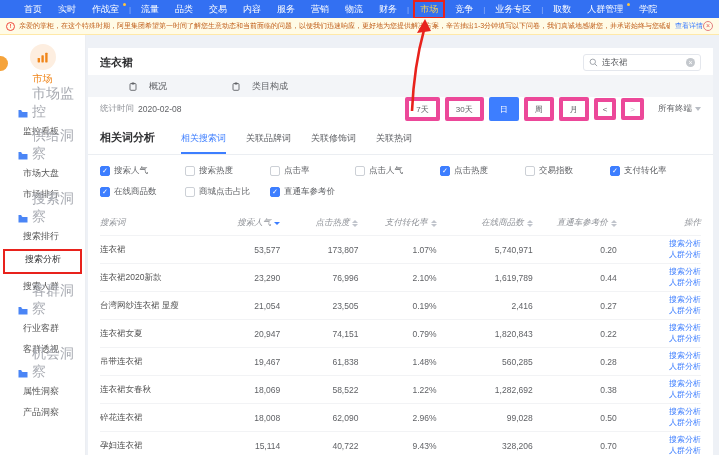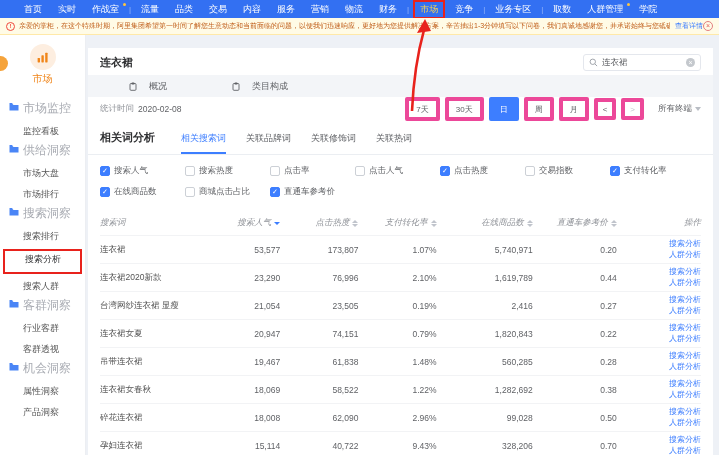--- a/index.html
+++ b/index.html
@@ -26,21 +26,21 @@
 
   .layout{display:flex;height:420px;}
 
   
   .sidebar{width:86px;background:#fff;border-right:1px solid #eceef2;position:relative;flex:0 0 auto;}
   .edge-dot{position:absolute;left:-7px;top:21px;width:15px;height:15px;border-radius:50%;background:#f5a33b;}
   .logo{text-align:center;padding-top:9px;cursor:pointer;}
   .logo-circle{width:26px;height:26px;border-radius:50%;background:#fdeee0;display:inline-flex;align-items:center;justify-content:center;}
   .logo-label{color:var(--orange);font-size:10px;margin-top:2px;}
   #side-menu{margin-top:14px;}
-  .side-group{display:flex;align-items:flex-start;gap:4px;height:21px;padding-left:9px;font-size:12px;color:#a8abb2;cursor:pointer;}
+  .side-group{display:flex;align-items:flex-end;gap:4px;height:21px;padding-left:18px;font-size:14px;color:#a8abb2;cursor:pointer;}
   .side-item{height:21px;line-height:21px;padding-left:23px;font-size:9px;color:#555;cursor:pointer;}
   .side-item.hl{border:2px solid var(--red);margin:2px 3px;padding-left:20px;line-height:17px;height:25px;color:#303133;}
 
   
   .main{flex:1;background:var(--body-bg);padding:13px 6px 0 2px;overflow:hidden;}
   .card{background:#fff;height:100%;display:flex;flex-direction:column;overflow:hidden;}
   .card-head{display:flex;align-items:center;justify-content:space-between;padding:6px 12px 4px;}
   .title{font-size:11px;font-weight:bold;color:#303133;}
   .searchbox{width:118px;height:17px;border:1px solid #e4e7ed;border-radius:3px;display:flex;align-items:center;gap:4px;padding:0 5px;font-size:8.5px;color:#606266;cursor:text;background:#fff;}
   .clear{margin-left:auto;width:9px;height:9px;border-radius:50%;background:#c4c8cd;color:#fff;font-size:7px;line-height:9px;text-align:center;cursor:pointer;}

